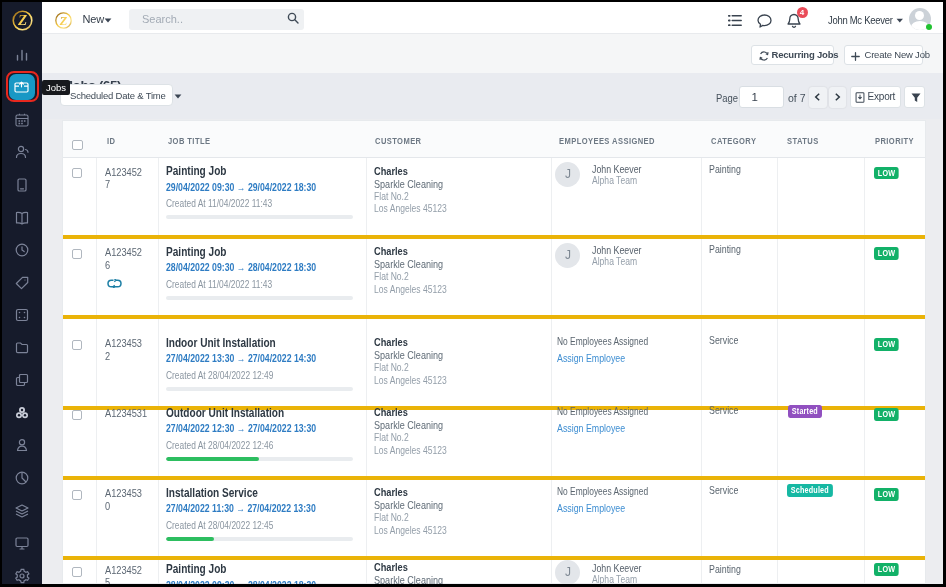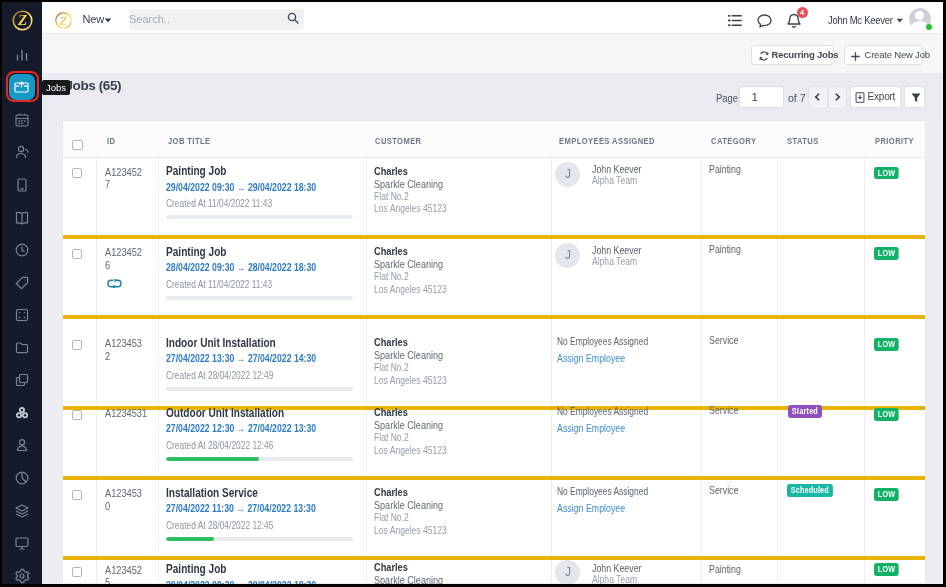--- a/index.html
+++ b/index.html
@@ -11,21 +11,21 @@
 .sidebar { position:absolute; left:0; top:0; width:40px; height:100%; background:#161b2b; z-index:20; }
 .sicon { position:absolute; left:12px; width:16px; height:16px; color:#7c8398; }
 .sicon svg { width:16px; height:16px; display:block; }
 .active-tile { position:absolute; z-index:25; left:4px; top:69px; width:33px; height:31px; border:2.5px solid #e8281e; border-radius:8px; }
 .active-sq { position:absolute; z-index:25; left:7px; top:72px; width:26px; height:25.5px; background:#1898c5; border-radius:7px; color:#d8ecf5; }
 .active-sq svg { position:absolute; left:4px; top:4px; width:17px; height:17px; }
 .tooltip { position:absolute; z-index:30; left:40px; top:78px; background:#17191d; color:#fff; font-size:9.5px; padding:1.5px 4px 2.5px; border-radius:2px; }
 .tooltip:before { content:""; position:absolute; left:-4px; top:4px; border:3px solid transparent; border-right:4px solid #17191d; }
 
 .navbar { position:absolute; left:40px; top:0; width:902px; height:32px; background:#fff; border-bottom:1px solid #e8eaed; }
-.search { position:absolute; left:87px; top:7px; width:175px; height:20.5px; background:#eff1f3; border-radius:3px; color:#a3abb5; font-size:11px; line-height:20.5px; }
+.search { position:absolute; left:87px; top:7px; width:175px; height:20.5px; background:#eff1f3; border-radius:3px; color:#a3abb5; font-size:11px; line-height:20.5px; padding-left:13px; }
 
 .band1 { position:absolute; left:40px; top:32px; width:902px; height:39px; background:#f5f6f7; }
 .band2 { position:absolute; left:40px; top:71px; width:902px; height:46px; background:#e9ebf0; }
 .pagebg { position:absolute; left:40px; top:117px; width:902px; height:464.5px; background:#ecedf0; }
 h1 { position:absolute; left:63.5px; top:43.5px; font-size:13.5px; font-weight:bold; color:#36404d; letter-spacing:-0.4px;margin-top:32px; }
 .btn { position:absolute; background:#fff; border:1px solid #dde2e6; border-radius:3px; font-size:10px; white-space:nowrap; letter-spacing:-0.2px; color:#3f4a56; text-align:left; }
 
 .card { position:absolute; left:60px; top:117.8px; width:864px; height:463.7px; background:#fff; border:1px solid #e7eaed; border-bottom:none; }
 .thead { position:absolute; left:0; top:0; width:100%; height:37.3px; background:#fafbfc; border-bottom:1px solid #e4e7eb; }
 .th { position:absolute; top:15px; font-size:9px; font-weight:bold; color:#6d7884; letter-spacing:0.5px; transform:scaleX(0.84); transform-origin:0 0; white-space:nowrap; }
@@ -225,20 +225,25 @@
         <path d="M10.7 1.2v2.6H8.1M1.3 10.8V8.2h2.6" stroke-width="1.2" fill="none"></path>
       </svg>
     <span style="position:absolute;left:20px;top:0;line-height:18.5px;font-size:9.5px;font-weight:bold;">Recurring Jobs</span>
   </div>
   <div class="btn" style="left:842px;top:43px;width:79px;height:19.5px;">
     <svg class="abs" style="left:6px;top:5.5px" width="9" height="9" viewBox="0 0 12 12" fill="none" stroke="#3f4a56" stroke-width="1.7" stroke-linecap="round">
         <path d="M6 1v10M1 6h10"></path>
       </svg>
     <span style="position:absolute;left:19.5px;top:0;line-height:18.5px;font-size:9.5px;">Create New Job</span>
   </div>
+  <div class="btn" style="left:58px;top:82px;width:113px;height:22px;line-height:21px;border-radius:4px;font-size:9.5px;padding-left:9px;">Scheduled Date &amp; Time
+    <svg style="margin-left:6px" width="8" height="5" viewBox="0 0 8 5">
+        <path d="M0.6 0.5h6.8L4 4.6z" fill="#3b4553"></path>
+      </svg>
+  </div>
   <div class="abs" style="left:713.5px;top:89.5px;font-size:10.5px;color:#46515c;transform:scaleX(0.9);transform-origin:0 0;">Page</div>
   <div class="abs" style="left:736.5px;top:84px;width:45.5px;height:21.5px;background:#fff;border:1px solid #d9dee3;border-radius:3px;font-size:11.5px;color:#39434f;line-height:20px;padding-left:12px;">1</div>
   <div class="abs" style="left:786px;top:89.5px;font-size:10.5px;color:#46515c;">of 7</div>
   <div class="abs" style="left:807px;top:84.5px;width:17.5px;height:21px;background:#f0f2f5;border-radius:3px;box-shadow:0 0 2px rgba(0,0,0,0.12);">
       <svg class="abs" style="left:5px;top:6.5px" width="7" height="8" viewBox="0 0 7 9">
         <path d="M5.4 0.9L1.5 4.5l3.9 3.6" fill="none" stroke="#2e3942" stroke-width="1.7"></path>
       </svg>
     </div>
   <div class="abs" style="left:826.5px;top:84.5px;width:17.5px;height:21px;background:#f0f2f5;border-radius:3px;box-shadow:0 0 2px rgba(0,0,0,0.12);">
       <svg class="abs" style="left:5.5px;top:6.5px" width="7" height="8" viewBox="0 0 7 9">

